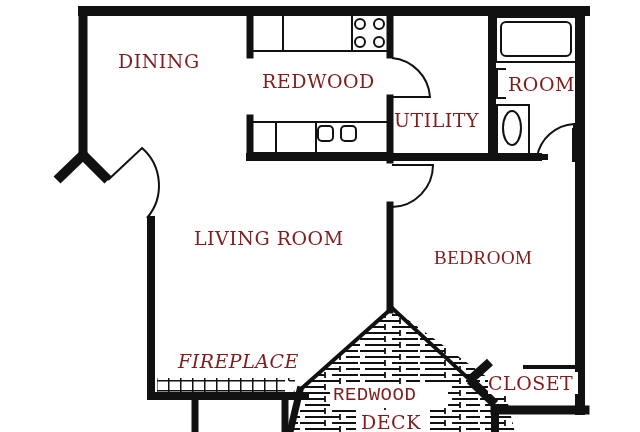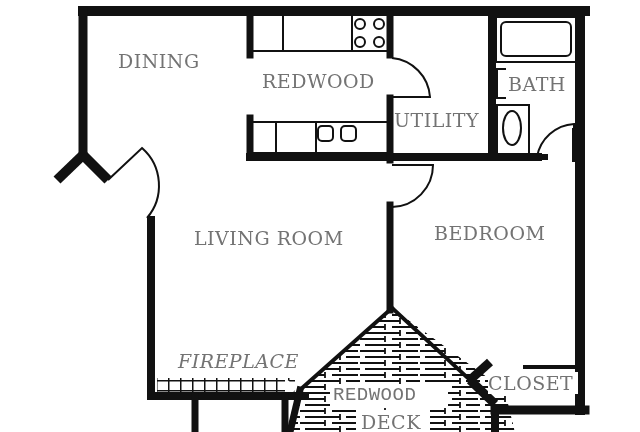--- a/index.html
+++ b/index.html
@@ -1,21 +1,21 @@
 <!DOCTYPE html>
 <html><head>
 <meta charset="utf-8">
 <style>
   html, body { margin: 0; padding: 0; background: #ffffff; }
   body { width: 640px; height: 432px; overflow: hidden; position: relative; }
   #plan { position: absolute; left: 0; top: 0; width: 640px; height: 432px; }
   .lbl {
     position: absolute;
     font-family: "DejaVu Serif", "Liberation Serif", serif;
-    color: #737373;
+    color: #7f1d1d;
     letter-spacing: 0.5px;
     white-space: nowrap;
     line-height: 1;
   }
   .lbl-lg { font-size: 19px; }
 </style>
 </head>
 <body>
 
 <svg id="plan" viewBox="0 0 640 432" xmlns="http://www.w3.org/2000/svg">
@@ -128,19 +128,19 @@
   </g>
 
   <rect x="330" y="384" width="118" height="24" fill="#fff"></rect>
   <rect x="356" y="410" width="74" height="22" fill="#fff"></rect>
   <rect x="488" y="372" width="90" height="22" fill="#fff"></rect>
 </svg>
 
 <div class="lbl lbl-lg" style="left:118px; top:52px;">DINING</div>
 <div class="lbl lbl-lg" style="left:262px; top:72px;">REDWOOD</div>
 <div class="lbl lbl-lg" style="left:394px; top:111px;">UTILITY</div>
-<div class="lbl lbl-lg" style="left:508px; top:75px;">BATH</div>
+<div class="lbl lbl-lg" style="left:508px; top:75px;">ROOM</div>
 <div class="lbl lbl-lg" style="left:194px; top:229px;">LIVING ROOM</div>
-<div class="lbl lbl-lg" style="left:434px; top:224px;">BEDROOM</div>
+<div class="lbl lbl-lg" style="left:434px; top:248px;font-family:Liberation Serif, serif;">BEDROOM</div>
 <div class="lbl lbl-lg" style="left:178px; top:352px;font-style:italic;">FIREPLACE</div>
 <div class="lbl lbl-lg" style="left:488px; top:374px;">CLOSET</div>
 <div class="lbl lbl-lg" style="left:333px; top:386px;font-family:Liberation Mono, monospace;">REDWOOD</div>
 <div class="lbl lbl-lg" style="left:361px; top:413px;">DECK</div>
 
 </body></html>

